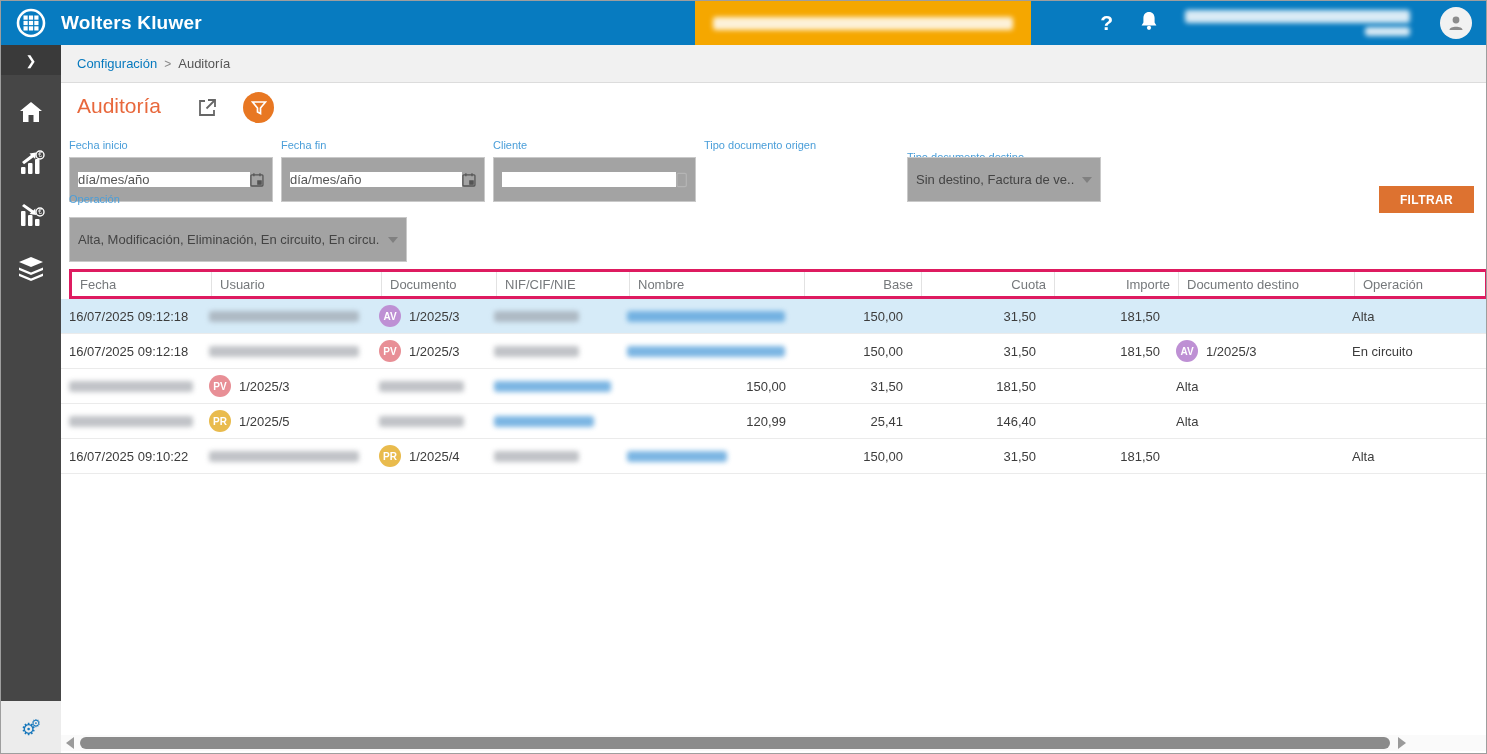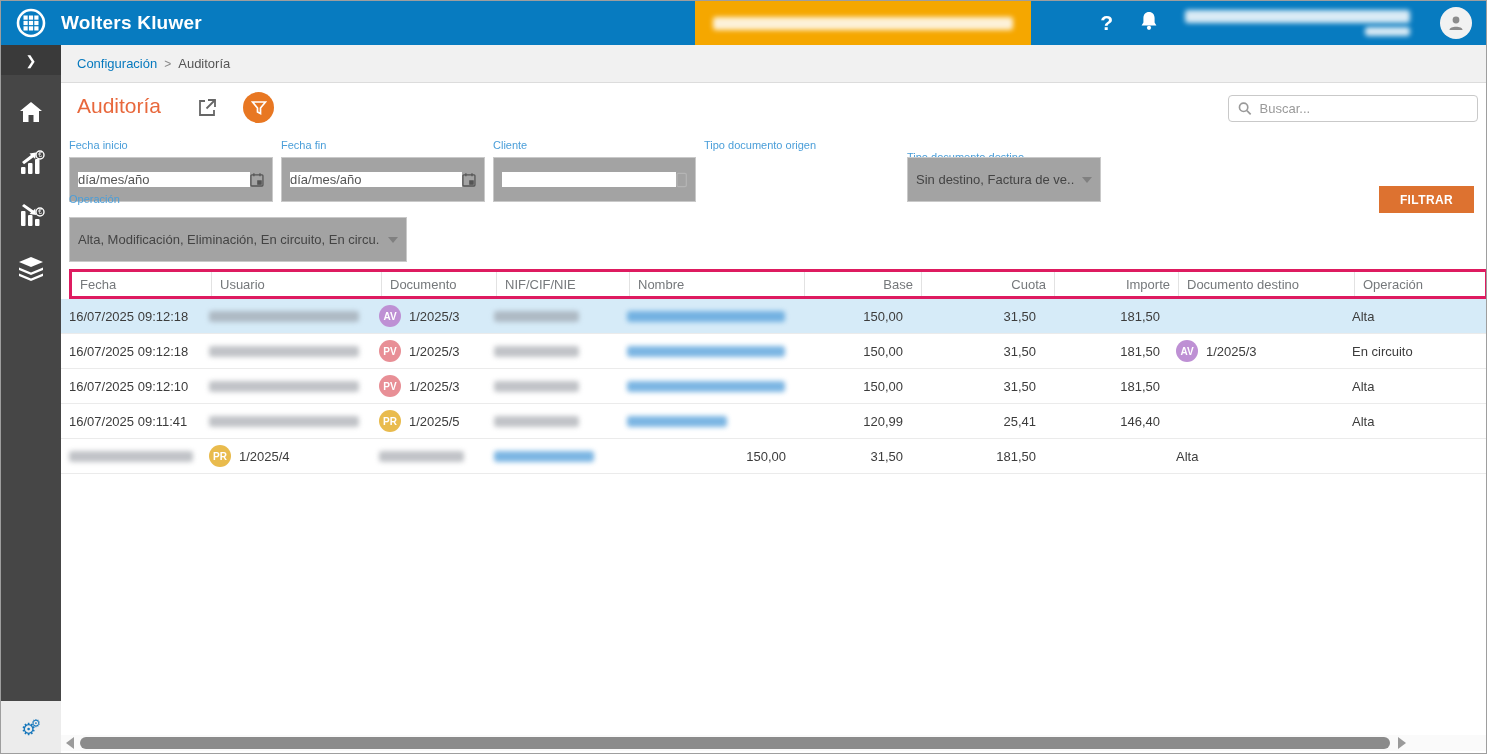--- a/index.html
+++ b/index.html
@@ -188,27 +188,20 @@
         <path d="M8 3 L3 3 L3 17 L17 17 L17 12"></path>
         <path d="M11 2 L18 2 L18 9"></path>
         <path d="M18 2 L9.5 10.5"></path>
       </svg>
     </span>
     <span class="filter-circle">
       <svg width="16" height="16" viewBox="0 0 16 16" fill="none" stroke="#fff" stroke-width="1.7">
         <path d="M1.5 2 L14.5 2 L9.5 8 L9.5 13.5 L6.5 12 L6.5 8 Z"></path>
       </svg>
     </span>
-    <div class="search-box">
-      <svg width="15" height="15" viewBox="0 0 15 15" fill="none" stroke="#999" stroke-width="1.8">
-        <circle cx="6.2" cy="6.2" r="4.6"></circle>
-        <line x1="9.8" y1="9.8" x2="14" y2="14"></line>
-      </svg>
-      <input type="text" placeholder="Buscar..." style="">
-    </div>
   </div>
 
   <div class="filters">
     <span class="flabel" style="left:8px; top:8px">Fecha inicio</span>
     <div class="finput" style="left:8px; top:26px; width:204px">
       <input type="text" placeholder="día/mes/año" style="">
       <svg width="15" height="16" viewBox="0 0 15 16" fill="none" stroke="#555" stroke-width="1.4">
         <rect x="1" y="2.5" width="13" height="12" rx="1"></rect>
         <line x1="4.2" y1="0.8" x2="4.2" y2="4"></line>
           <line x1="10.8" y1="0.8" x2="10.8" y2="4"></line>
@@ -305,62 +298,61 @@
           <div class="td num">150,00</div>
           <div class="td num">31,50</div>
           <div class="td num">181,50</div>
           <div class="td">
             <span class="badge" style="background: rgb(190, 144, 212);">AV</span>
             <span>1/2025/3</span>
           </div>
           <div class="td">En circuito</div>
         </div>
         <div class="trow">
-          <div class="td">16/07/2025 09:12:10</div>
           <div class="td">
             <span class="redact " style="width: 150px;"></span>
           </div>
           <div class="td">
             <span class="badge" style="background: rgb(232, 143, 150);">PV</span>
             <span>1/2025/3</span>
           </div>
           <div class="td">
             <span class="redact " style="width: 85px;"></span>
           </div>
           <div class="td">
             <span class="redact blue" style="width: 158px;"></span>
           </div>
           <div class="td num">150,00</div>
           <div class="td num">31,50</div>
           <div class="td num">181,50</div>
           <div class="td"></div>
           <div class="td">Alta</div>
         </div>
         <div class="trow">
-          <div class="td">16/07/2025 09:11:41</div>
           <div class="td">
             <span class="redact " style="width: 150px;"></span>
           </div>
           <div class="td">
             <span class="badge" style="background: rgb(233, 187, 77);">PR</span>
             <span>1/2025/5</span>
           </div>
           <div class="td">
             <span class="redact " style="width: 85px;"></span>
           </div>
           <div class="td">
             <span class="redact blue" style="width: 100px;"></span>
           </div>
           <div class="td num">120,99</div>
           <div class="td num">25,41</div>
           <div class="td num">146,40</div>
           <div class="td"></div>
           <div class="td">Alta</div>
         </div>
         <div class="trow">
+          <div class="td">16/07/2025 09:10:22</div>
           <div class="td">
             <span class="redact " style="width: 150px;"></span>
           </div>
           <div class="td">
             <span class="badge" style="background: rgb(233, 187, 77);">PR</span>
             <span>1/2025/4</span>
           </div>
           <div class="td">
             <span class="redact " style="width: 85px;"></span>
           </div>

